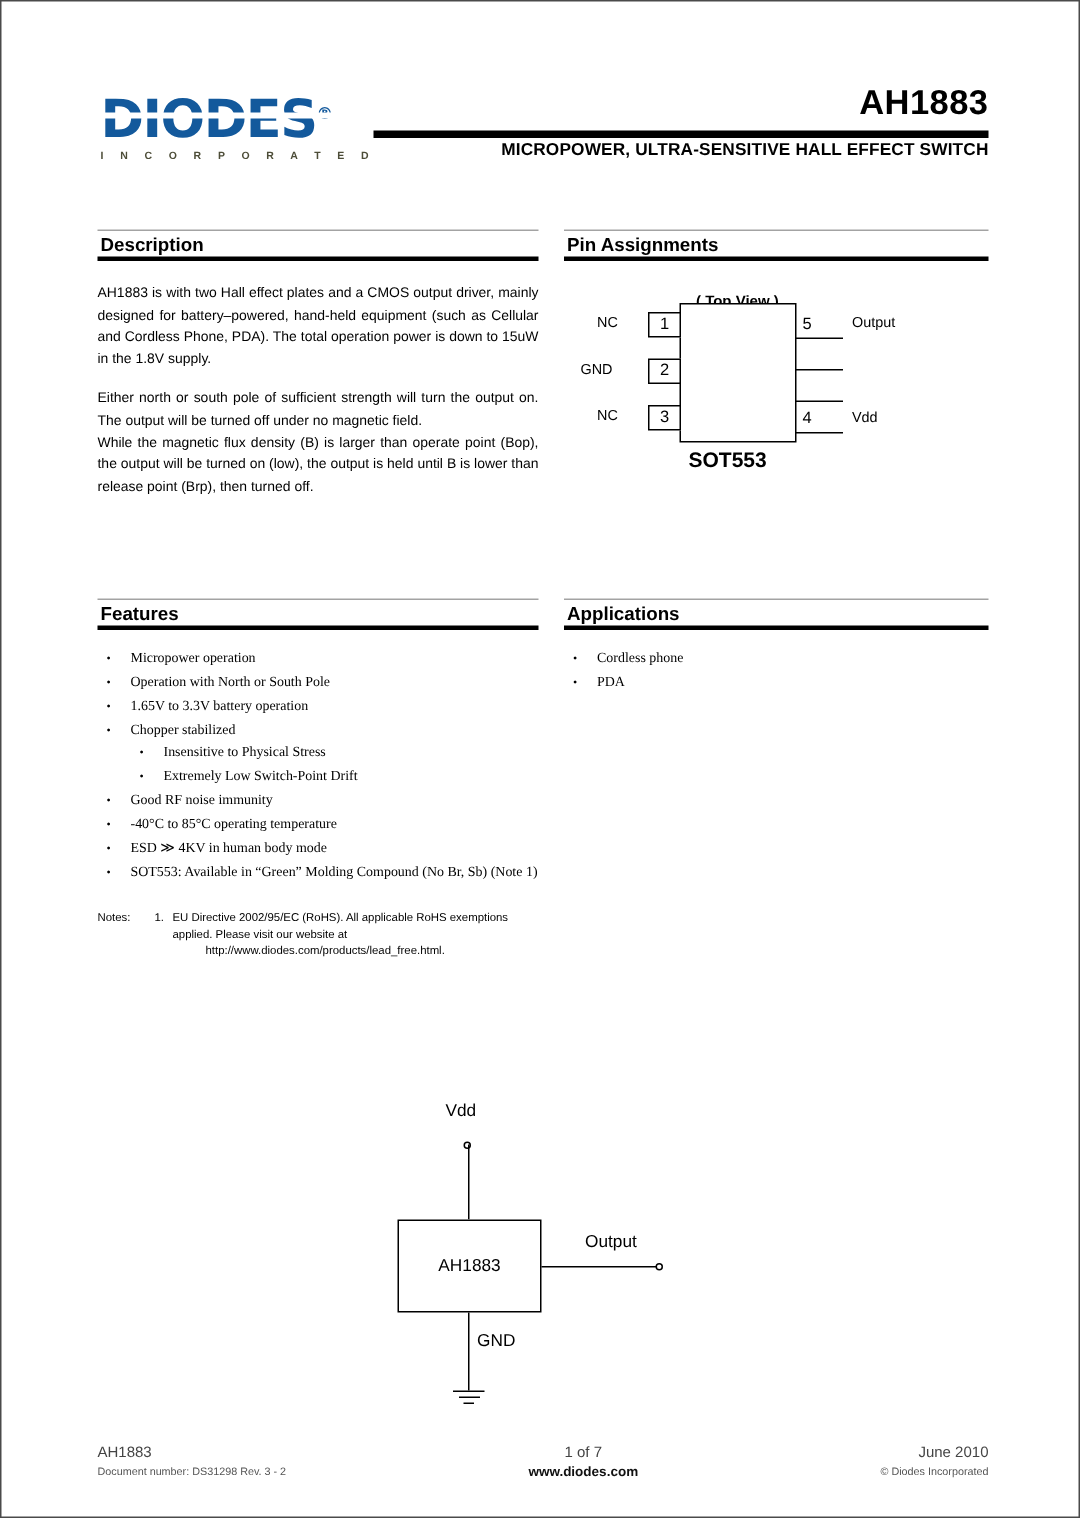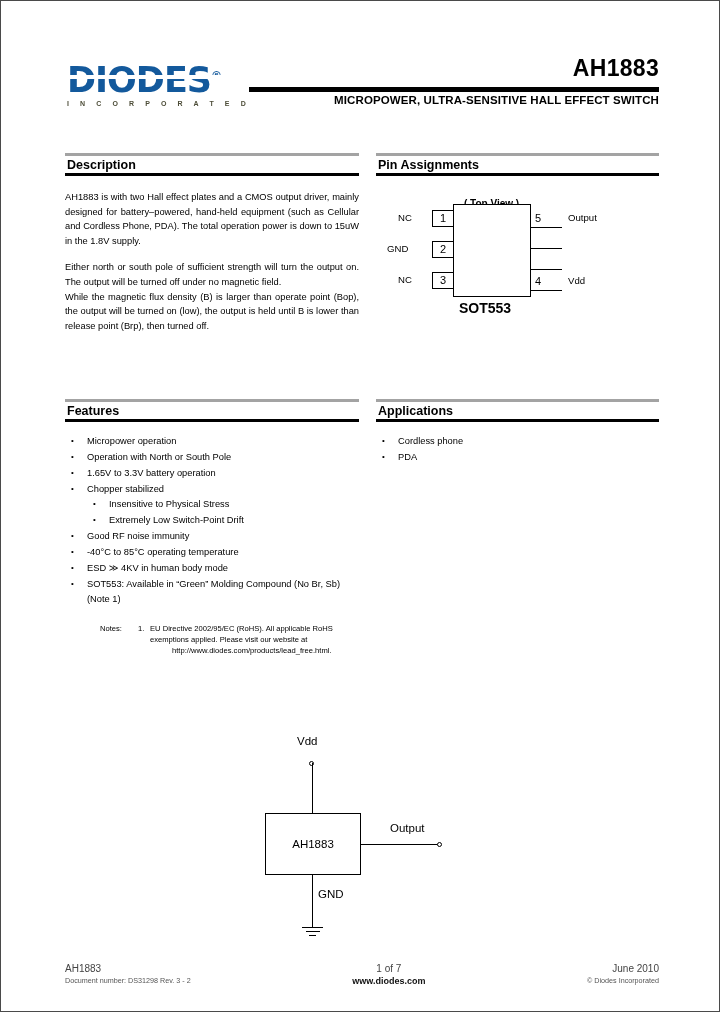--- a/index.html
+++ b/index.html
@@ -93,21 +93,21 @@
     font-weight: bold;
     line-height: 15px;
     letter-spacing: 0.1px;
   }
 
   
   .sect {
     position: absolute;
   }
   .sect-head {
-    border-top: 3px solid #a3a3a3;
+    border-top: 1px solid #a3a3a3;
     border-bottom: 3px solid #000;
     padding: 2px 0 1px 2px;
     font-size: 12.5px;
     font-weight: bold;
   }
 
   .col-left  { left: 64px;  width: 294px; }
   .col-right { left: 375px; width: 283px; }
   .col-full  { left: 64px;  width: 594px; }
 
@@ -126,20 +126,21 @@
     list-style: none;
     margin: 12px 0 0 0;
     padding: 0;
     font-size: 9.3px;
     line-height: 15px;
   }
   ul.feat > li {
     position: relative;
     padding-left: 22px;
     margin-bottom: 1px;
+    font-family: Liberation Serif, serif;
   }
   ul.feat > li::before {
     content: "\2022";
     position: absolute;
     left: 6px;
     top: -1px;
     font-size: 8px;
   }
   ul.feat ul {
     list-style: none;
@@ -159,21 +160,21 @@
     font-size: 8px;
   }
   .sub-indent { margin-left: 0; }
 
   .notes {
     margin-top: 16px;
     font-size: 7.6px;
     line-height: 11px;
   }
   .notes-row { display: flex; }
-  .notes-label { width: 38px; flex: none; margin-left: 35px; }
+  .notes-label { width: 38px; flex: none; }
   .notes-num { width: 12px; flex: none; }
   .notes-body { flex: 1; }
 
   
   .pin-area {
     position: relative;
     height: 160px;
     margin-top: 10px;
   }
   .topview {

